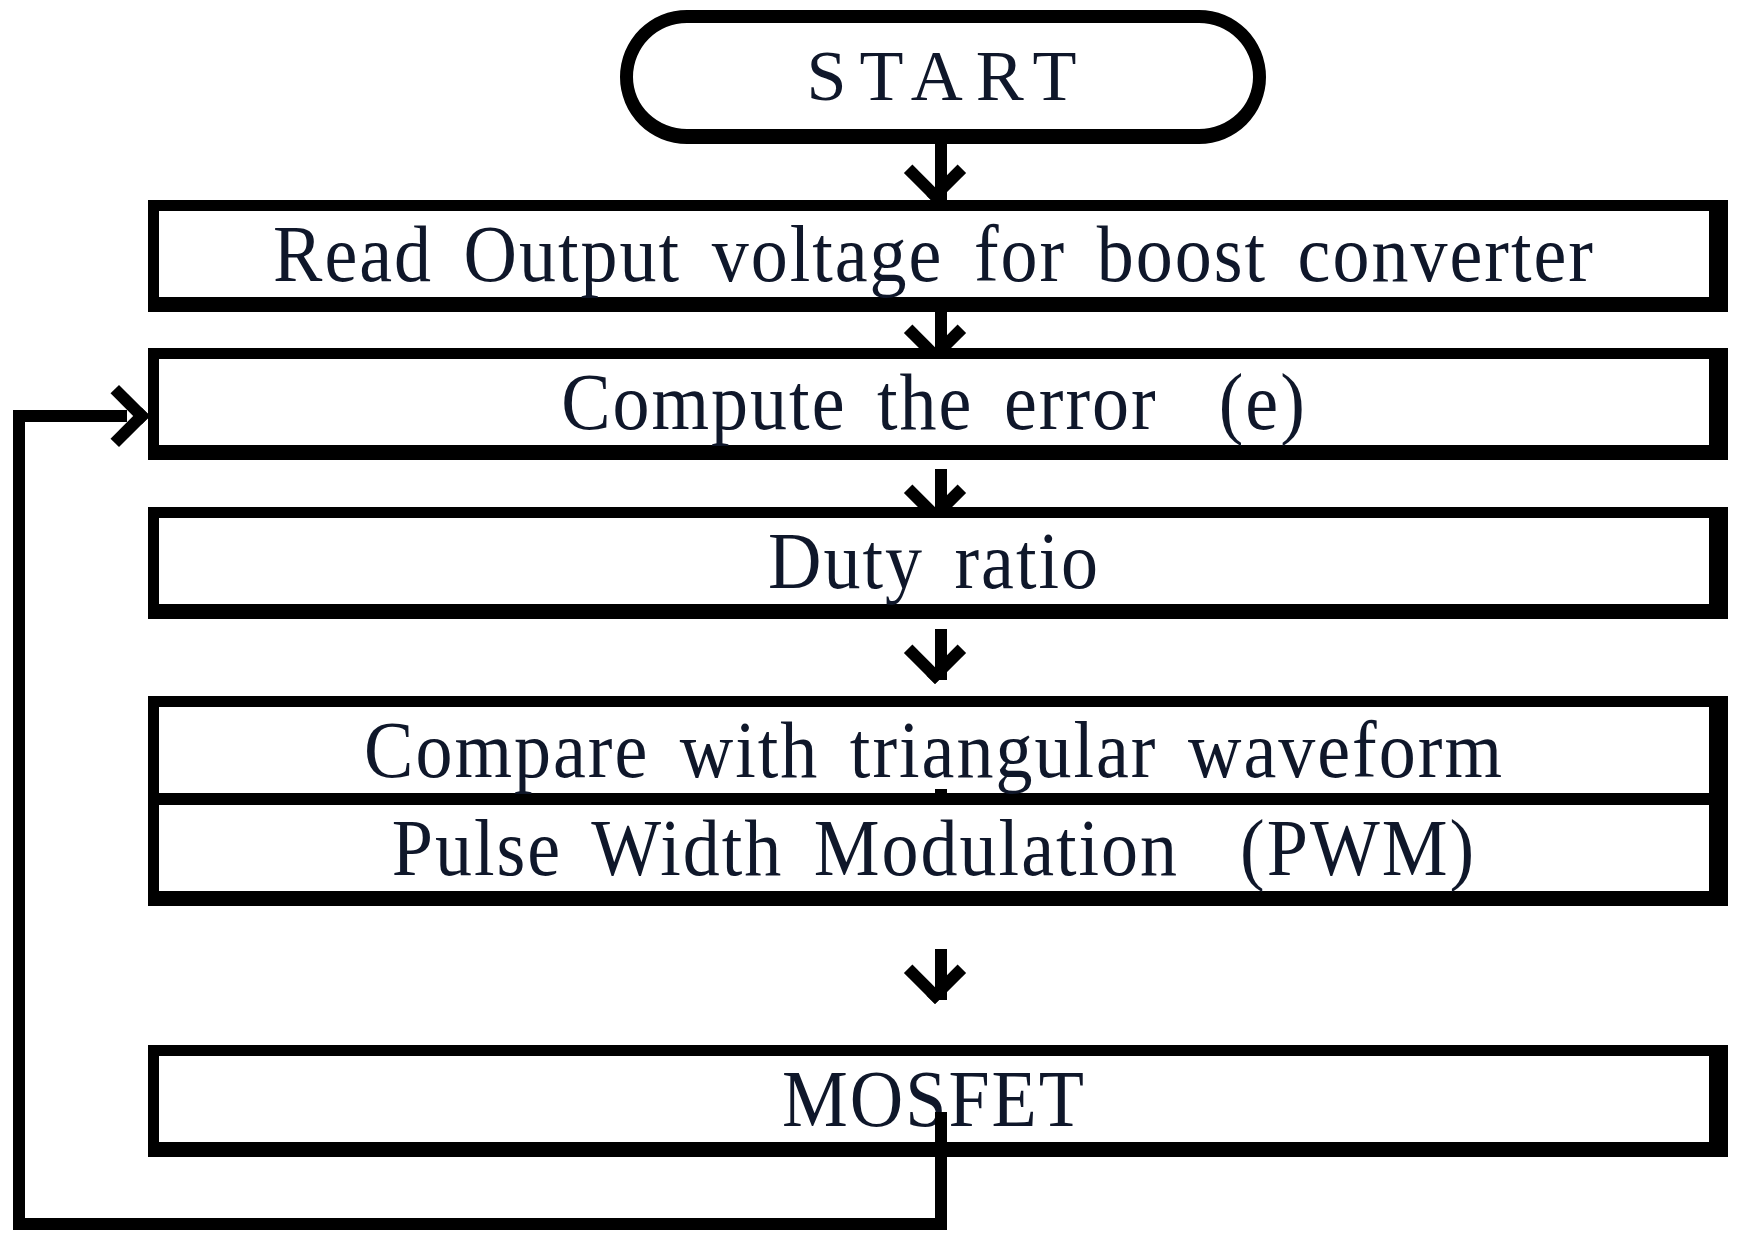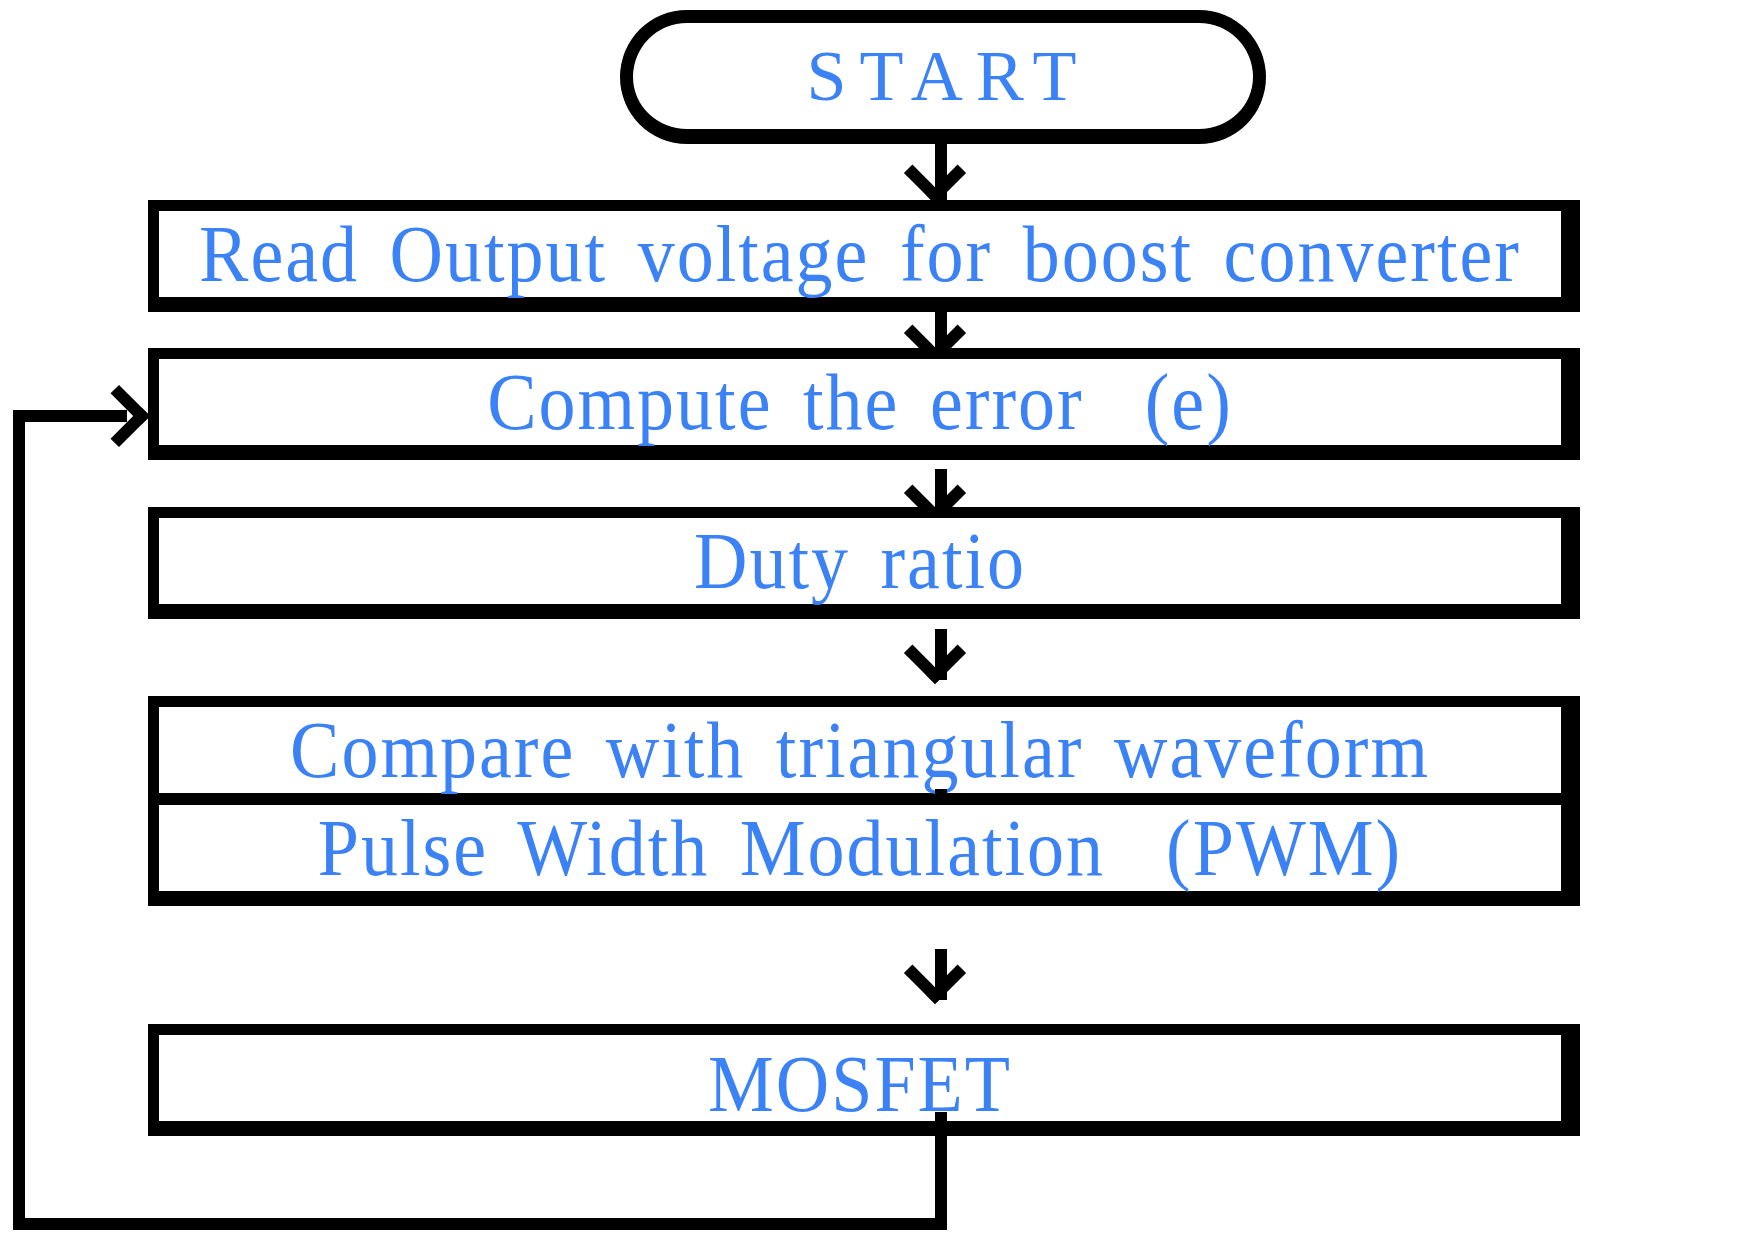--- a/index.html
+++ b/index.html
@@ -7,21 +7,21 @@
     padding: 0;
     background: #ffffff;
   }
   .canvas {
     position: relative;
     width: 1750px;
     height: 1246px;
     background: #ffffff;
     overflow: hidden;
     font-family: "Liberation Serif", "DejaVu Serif", serif;
-    color: #3b82f6;
+    color: #0f172a;
   }
   
   .terminal {
     position: absolute;
     left: 620px;
     top: 10px;
     width: 646px;
     height: 134px;
     box-sizing: border-box;
     border: 13px solid #000000;
@@ -36,21 +36,21 @@
     font-size: 72px;
     letter-spacing: 13px;
     white-space: pre;
     line-height: 1;
     padding-left: 10px; 
   }
   
   .pbox {
     position: absolute;
     left: 148px;
-    width: 1432px;
+    width: 1580px;
     height: 112px;
     box-sizing: border-box;
     border-style: solid;
     border-color: #000000;
     border-width: 11px 19px 15px 11px; 
     background: #ffffff;
     display: flex;
     align-items: center;
     justify-content: center;
   }
@@ -60,21 +60,21 @@
     letter-spacing: 2px;
     word-spacing: 10px;
     white-space: pre;
     transform: scaleY(1.08); 
   }
   .b1 { top: 200px; }
   .b2 { top: 348px; }
   .b3 { top: 507px; }
   .b4 { top: 696px; }
   .b5 { top: 794px; }
-  .b6 { top: 1024px; align-items: flex-end; }
+  .b6 { top: 1045px; }
   
   .seg {
     position: absolute;
     background: #000000;
   }
   .v { width: 12px; }
   .h { height: 12px; }
   
   .chev {
     position: absolute;

